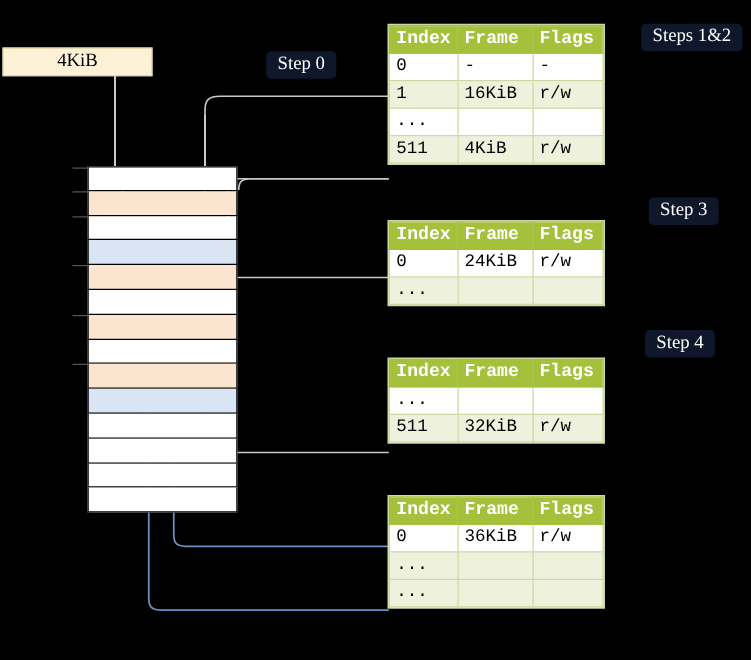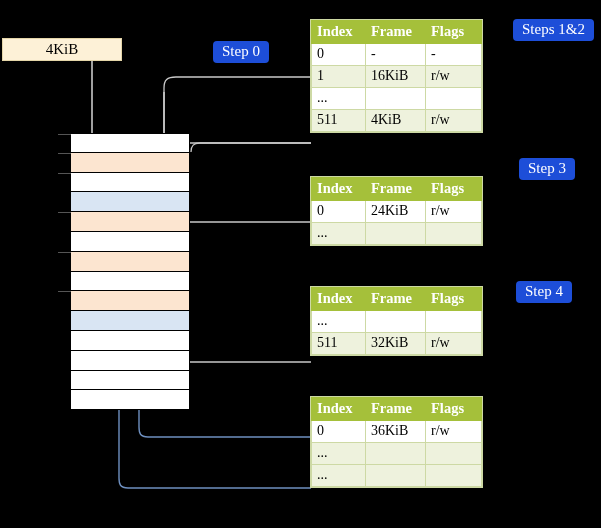--- a/index.html
+++ b/index.html
@@ -16,29 +16,29 @@
   
   .vabox{
     position:absolute;left:2px;top:38px;width:118px;height:21px;
     background:#fdf1d7;border:1px solid #e4d5a8;
     display:flex;align-items:center;justify-content:center;
     font-size:15px;line-height:1;
   }
 
   
   .badge{
-    position:absolute;background:#1d4ed8;color:#fff;
+    position:absolute;background:#0f172a;color:#fff;
     border-radius:4px;padding:2px 9px 3px 9px;
     font-size:15px;line-height:1.1;white-space:nowrap;
     box-shadow:0 1px 1px rgba(0,0,0,.4);
   }
   #badge-step0{left:190px;top:41px;margin-left:23px;}
   #badge-steps12{left:513px;top:19px;}
   #badge-step3{left:519px;top:158px;}
-  #badge-step4{left:516px;top:281px;}
+  #badge-step4{left:516px;top:264px;}
 
   
   .memcol{position:absolute;left:70px;top:133px;width:120px;}
   .memrow{height:19.8px;border:1px solid #000;border-top:none;box-sizing:border-box;}
   .memrow:first-child{border-top:1px solid #000;}
   .memrow.w{background:#ffffff;}
   .memrow.o{background:#fce5d0;}
   .memrow.b{background:#d9e5f3;}
   .tick{position:absolute;left:-13px;width:13px;height:0;border-top:1px solid #555;}
 
@@ -47,20 +47,21 @@
     position:absolute;border-collapse:collapse;
     background:#eef2dd;font-size:14px;
     box-shadow:0 0 0 1px #cdd9a4;
   }
   .ptable td,.ptable th{
     border:1px solid #cdd9a4;
     padding:2px 5px 3px 5px;
     height:19px;box-sizing:border-box;
     text-align:left;vertical-align:middle;
     font-weight:normal;
+    font-family:Liberation Mono, monospace;
   }
   .ptable th{
     background:#a5c03a;color:#fff;font-weight:bold;
     border-color:#a5c03a;
     font-size:14.5px;
   }
   .ptable td.c-idx{width:54px;}
   .ptable td.c-frm{width:60px;}
   .ptable td.c-flg{width:56px;}
   .ptable th.c-idx{width:54px;}

